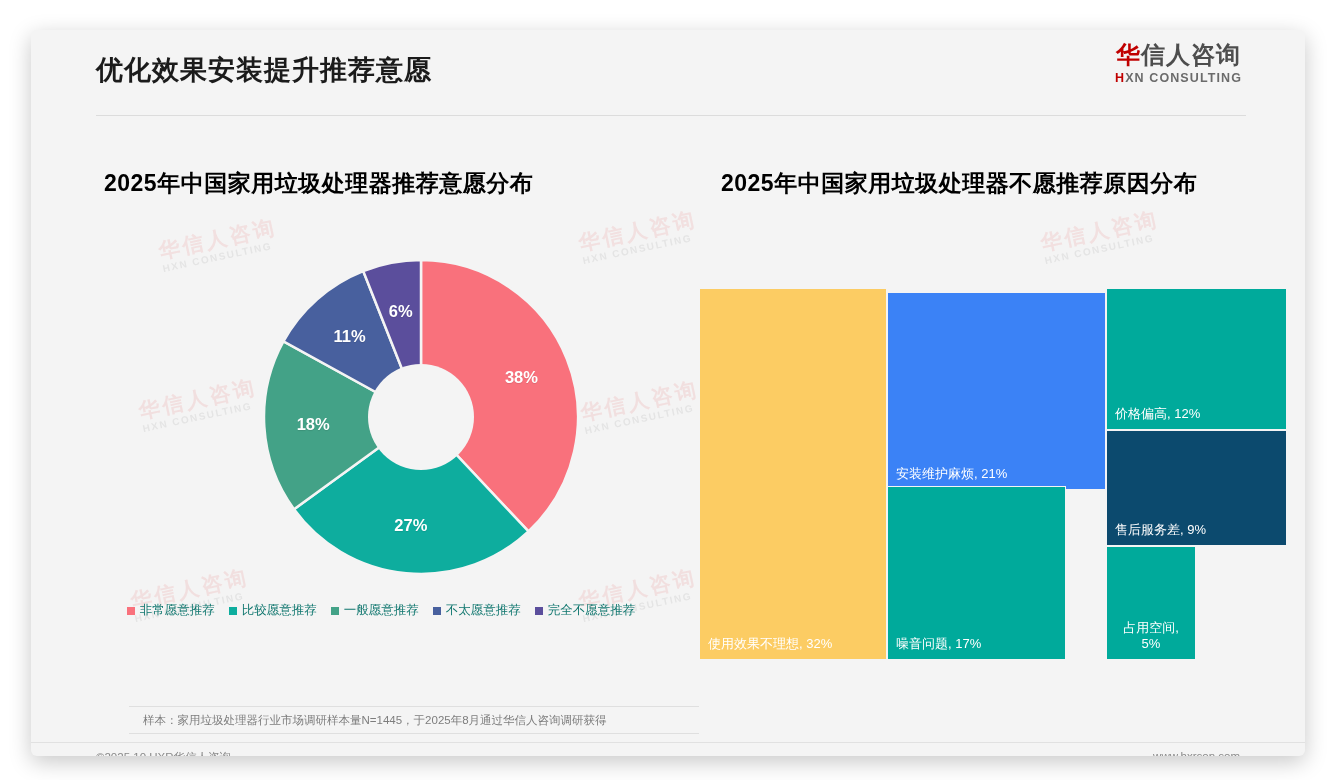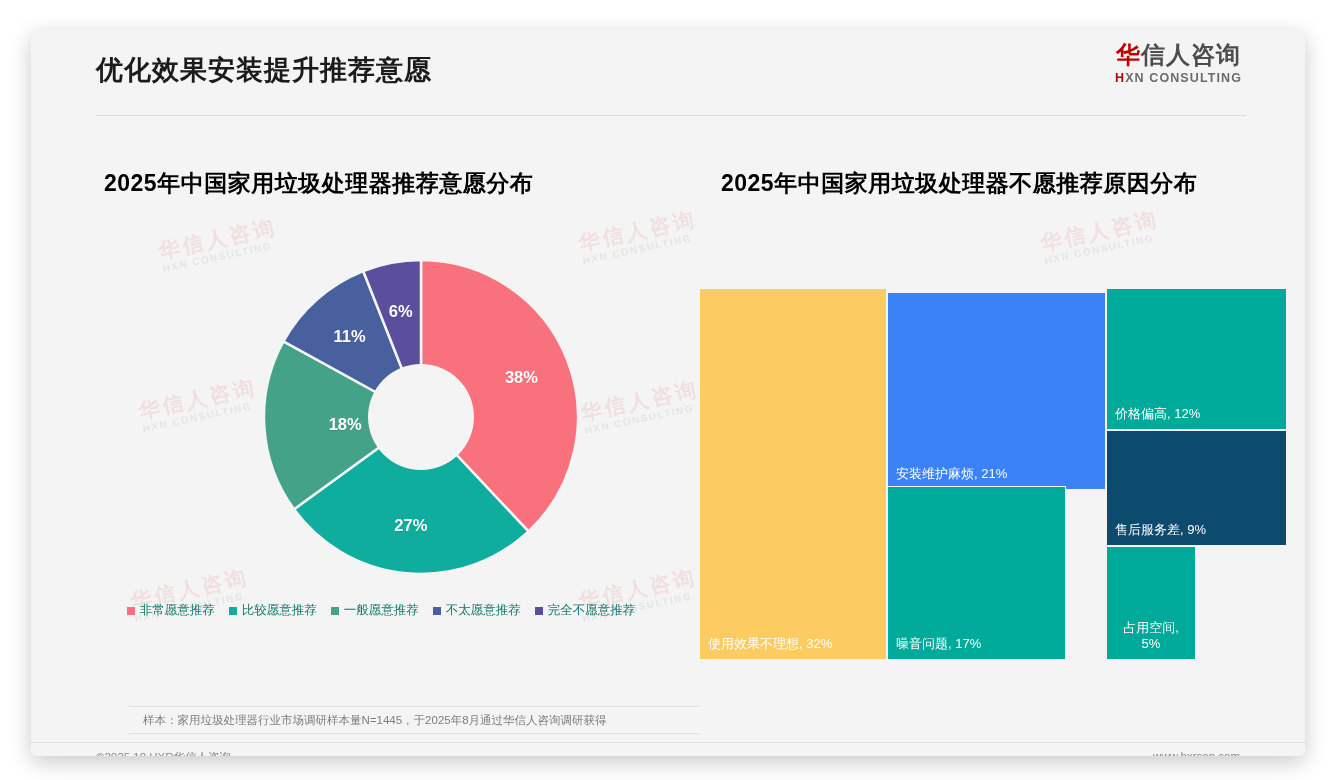--- a/index.html
+++ b/index.html
@@ -184,21 +184,21 @@
             <path d="M 165 165 L 272.4738956308041 279.44807450516157 A 157 157 0 0 1 37.984331883133265 257.2822846099183 Z" fill="#0EAD9E" stroke="#F4F4F4" stroke-width="2.5"></path>
             <path d="M 165 165 L 37.984331883133265 257.2822846099183 A 157 157 0 0 1 27.419851233113405 89.36467316603074 Z" fill="#43A287" stroke="#F4F4F4" stroke-width="2.5"></path>
             <path d="M 165 165 L 27.419851233113405 89.36467316603074 A 157 157 0 0 1 107.20444522850546 19.025091715544562 Z" fill="#48609E" stroke="#F4F4F4" stroke-width="2.5"></path>
             <path d="M 165 165 L 107.20444522850546 19.025091715544562 A 157 157 0 0 1 164.99999999999997 8 Z" fill="#5B4E9C" stroke="#F4F4F4" stroke-width="2.5"></path>
           </g>
         <circle cx="165" cy="165" r="53" fill="#F4F4F4"></circle>
       </svg>
       <div id="donut-labels">
           <div class="slice-label" style="left: 265.416px; top: 125.243px;">38%</div>
           <div class="slice-label" style="left: 154.836px; top: 272.521px;">27%</div>
-          <div class="slice-label" style="left: 57.2131px; top: 171.781px; margin-left: 32px;">18%</div>
+          <div class="slice-label" style="left: 57.2131px; top: 171.781px;">18%</div>
           <div class="slice-label" style="left: 93.5783px; top: 83.988px;">11%</div>
           <div class="slice-label" style="left: 144.763px; top: 58.913px;">6%</div>
         </div>
     </div>
   </div>
 
   <div class="legend" id="legend">
       <div class="legend-item">
         <span class="legend-swatch" style="background: rgb(249, 113, 124);"></span>
         <span class="legend-text">非常愿意推荐</span>

